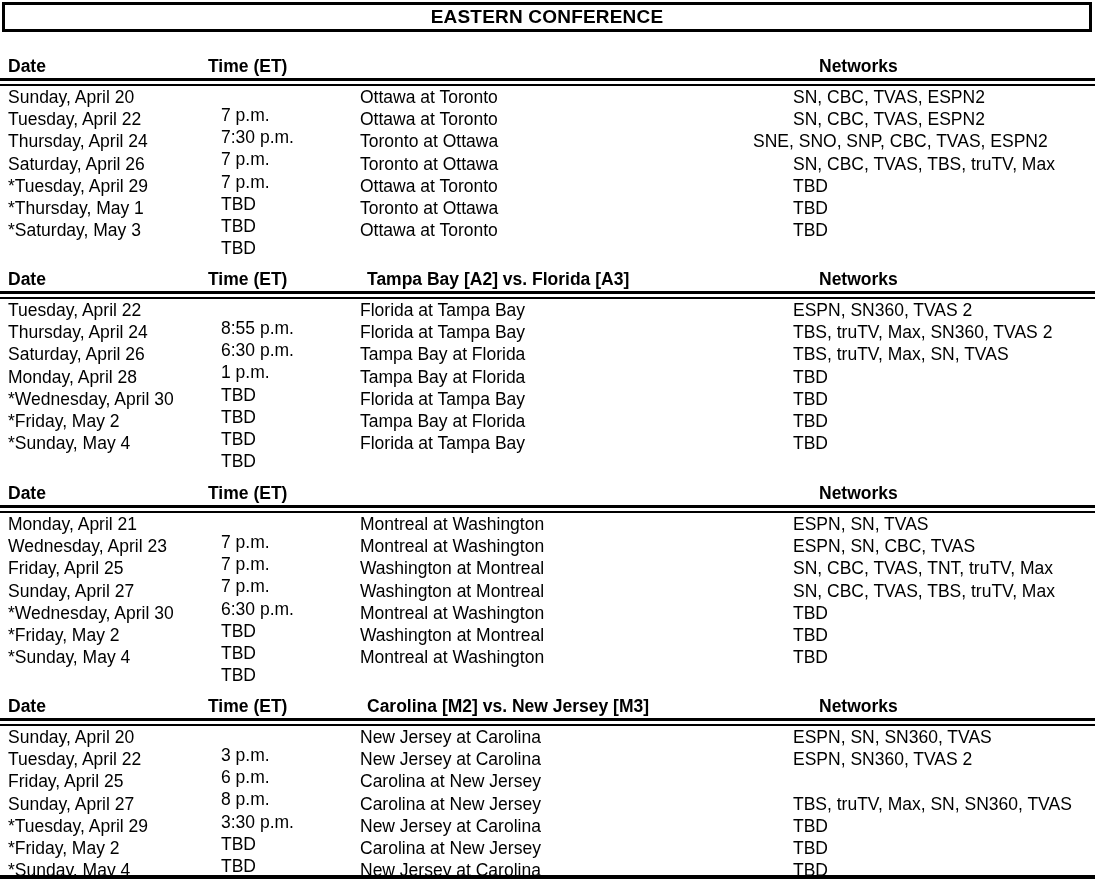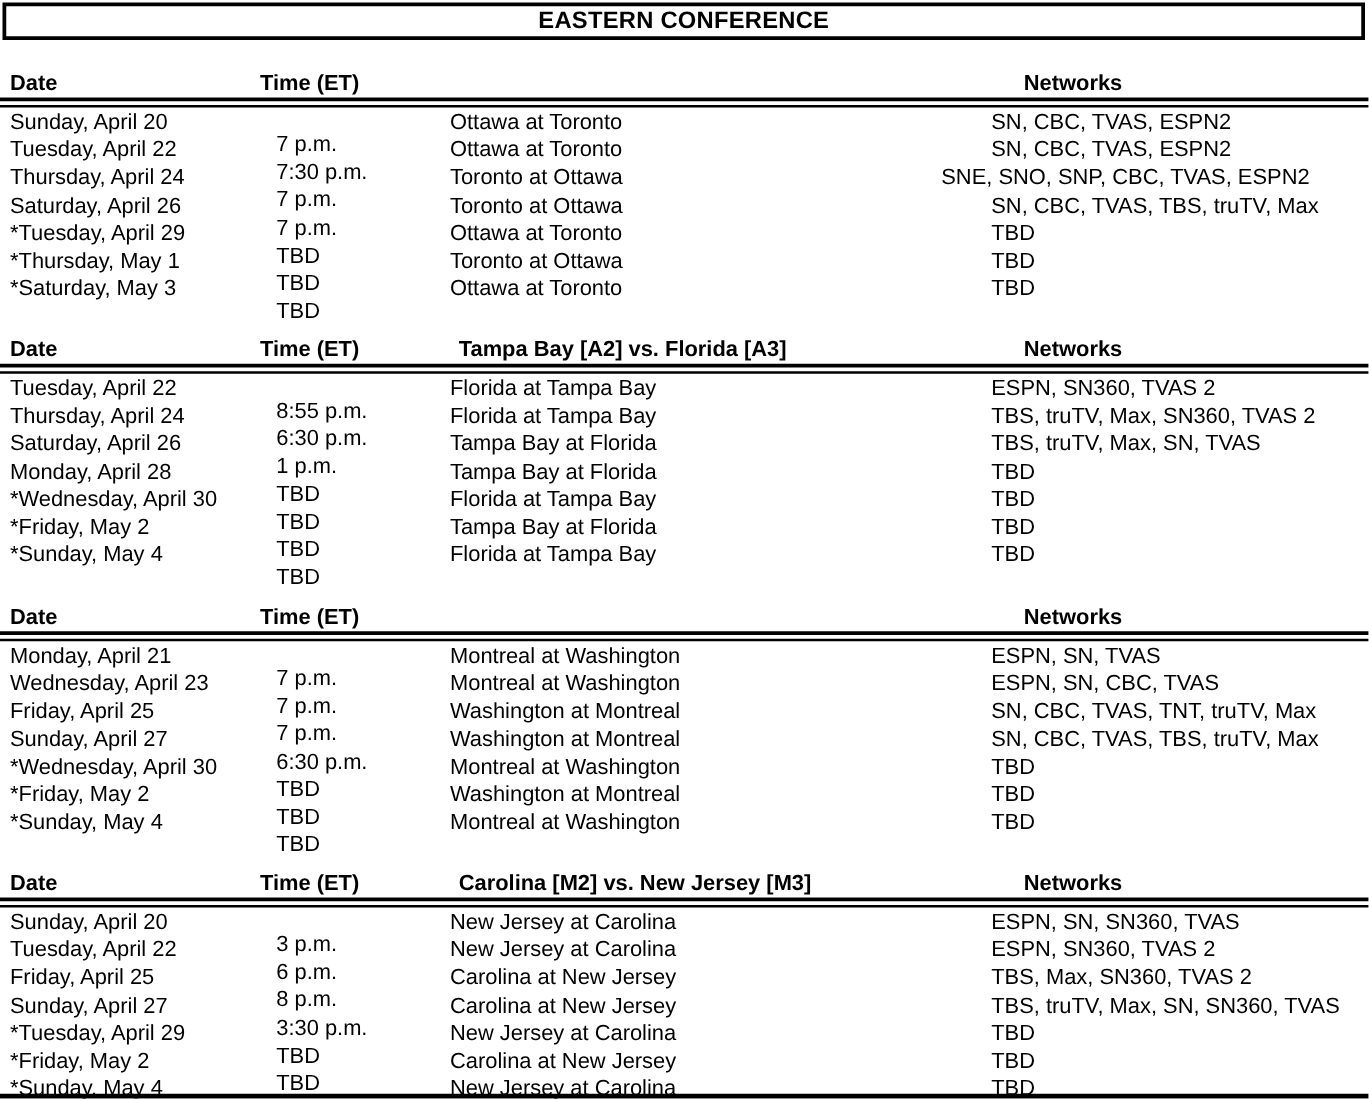--- a/index.html
+++ b/index.html
@@ -232,21 +232,20 @@
           <div class="row">
     <span class="c date">Tuesday, April 22</span>
     <span class="c time">6 p.m.</span>
     <span class="c match">New Jersey at Carolina</span>
     <span class="c nets">ESPN, SN360, TVAS 2</span>
   </div>
           <div class="row">
     <span class="c date">Friday, April 25</span>
     <span class="c time">8 p.m.</span>
     <span class="c match">Carolina at New Jersey</span>
-    <span class="c nets">TBS, Max, SN360, TVAS 2</span>
   </div>
           <div class="row">
     <span class="c date">Sunday, April 27</span>
     <span class="c time">3:30 p.m.</span>
     <span class="c match">Carolina at New Jersey</span>
     <span class="c nets">TBS, truTV, Max, SN, SN360, TVAS</span>
   </div>
           <div class="row">
     <span class="c date">*Tuesday, April 29</span>
     <span class="c time">TBD</span>

